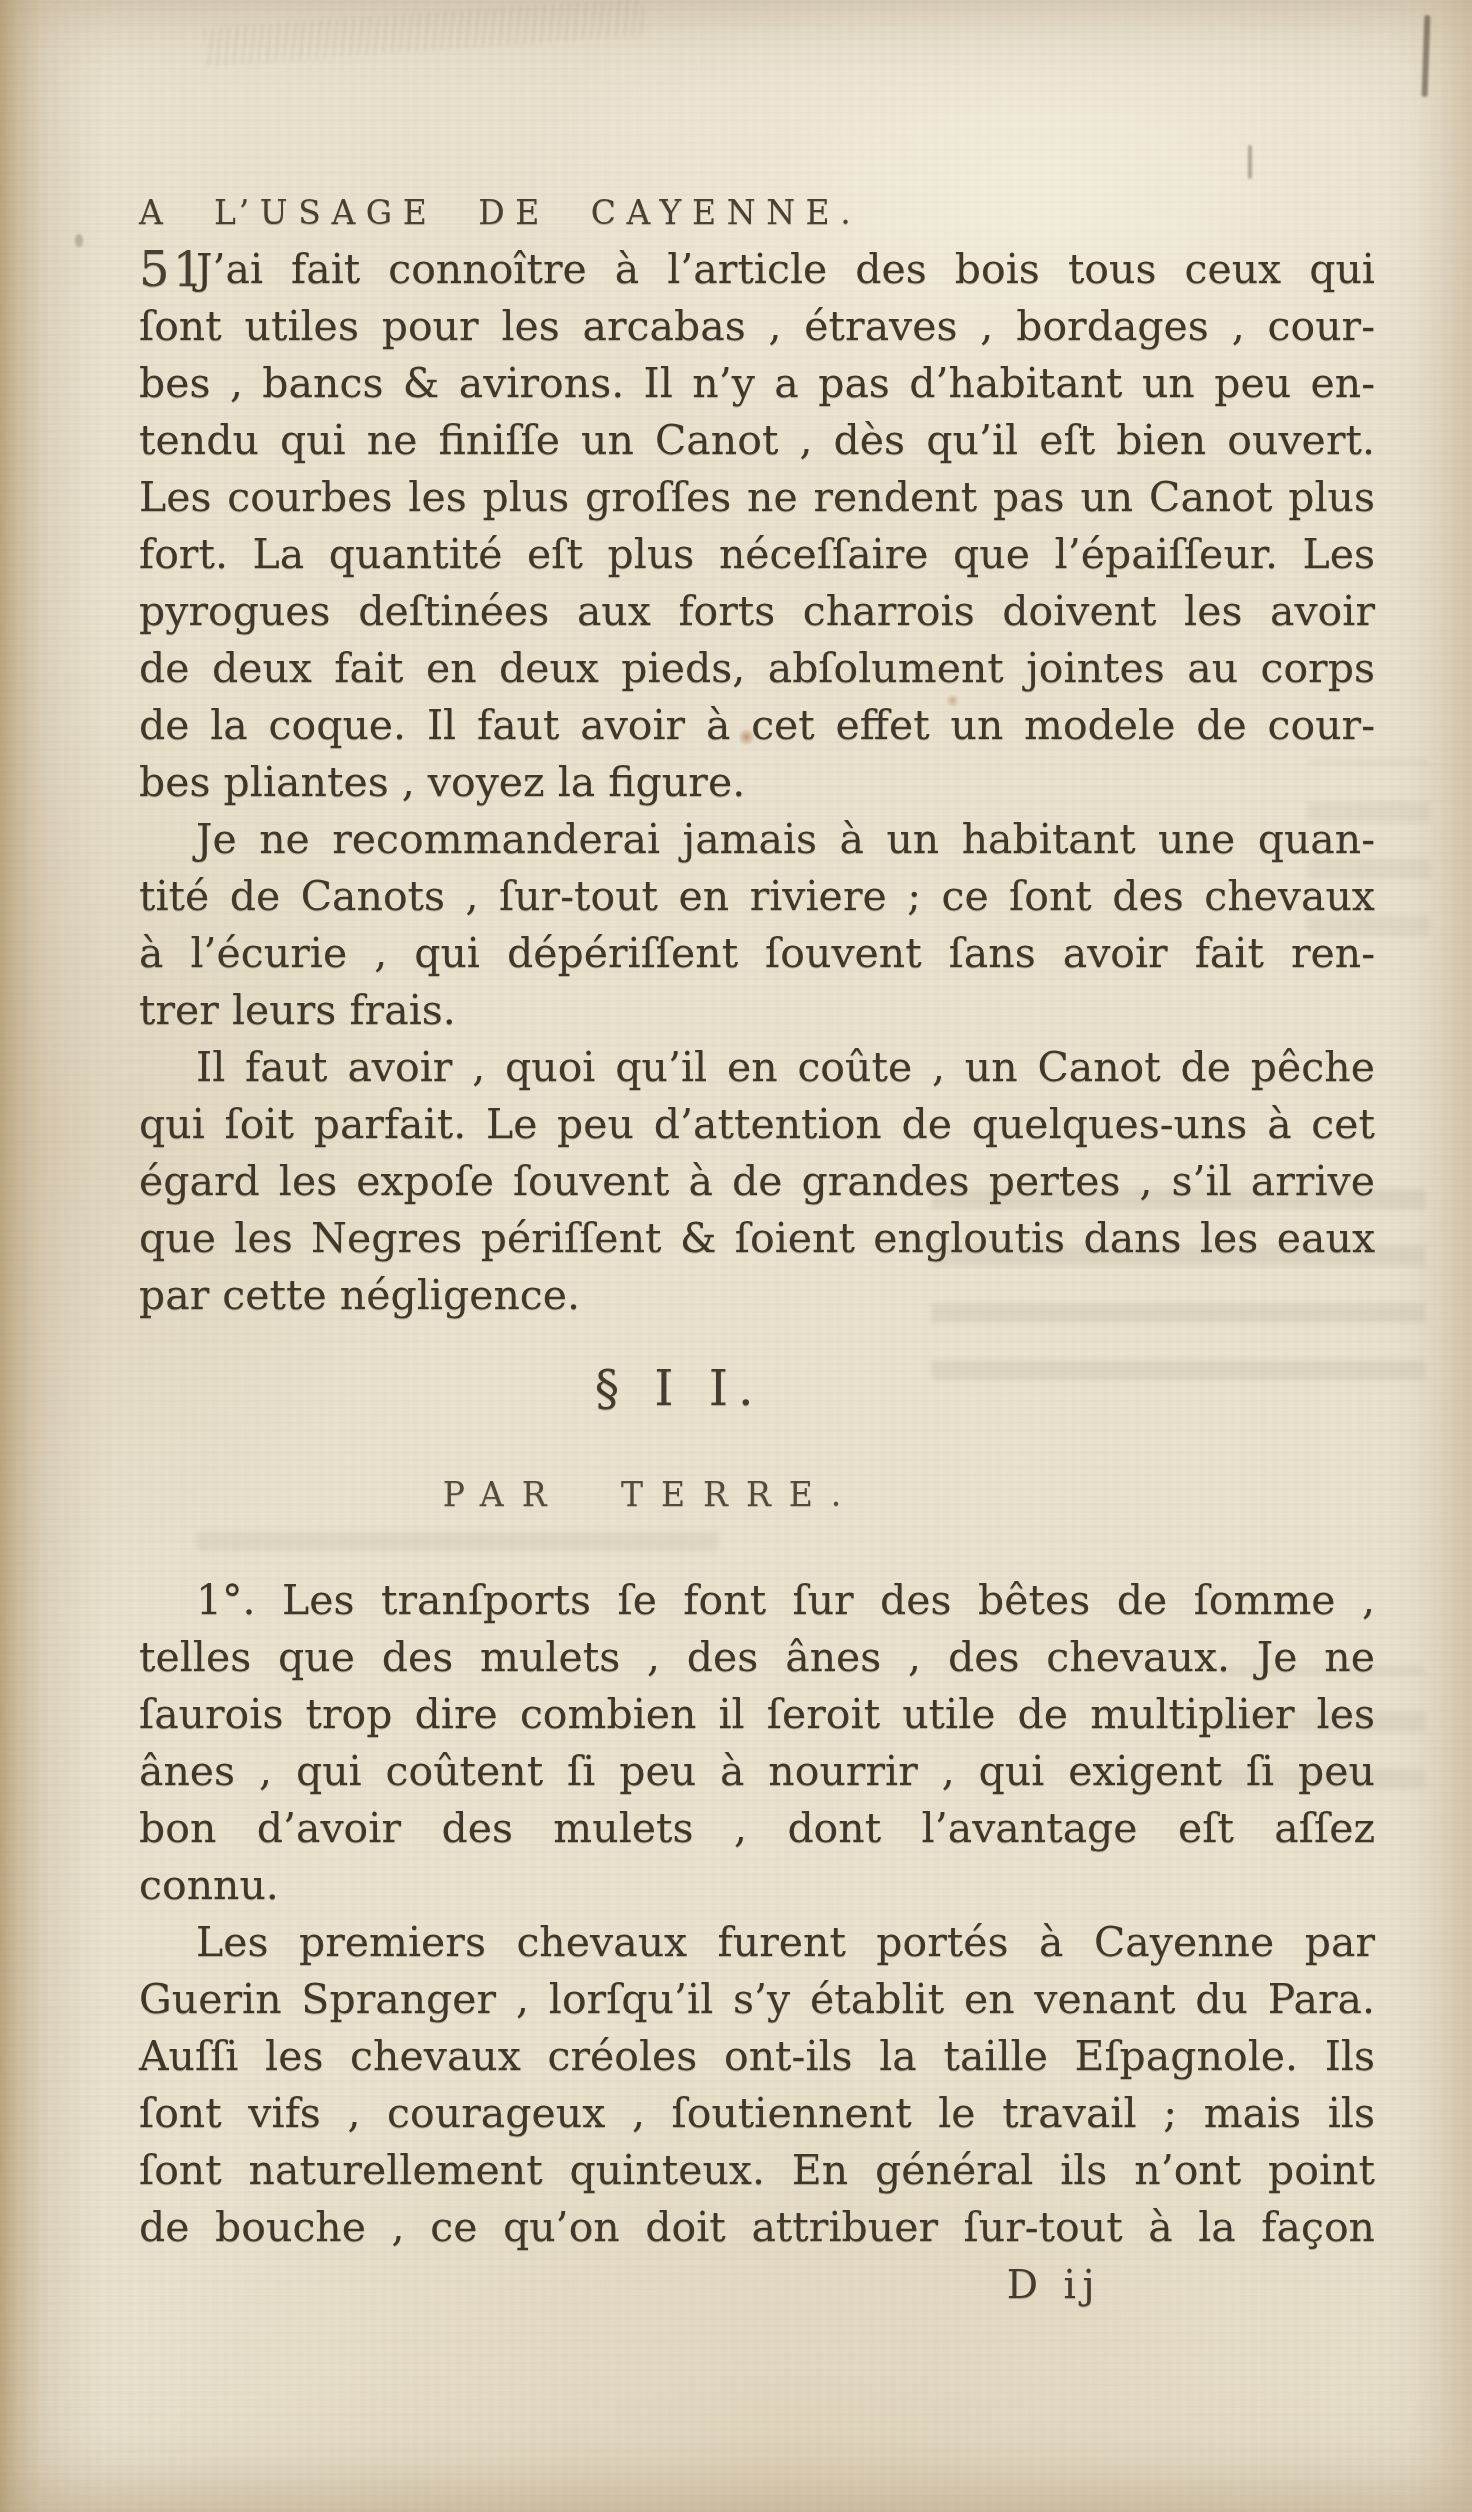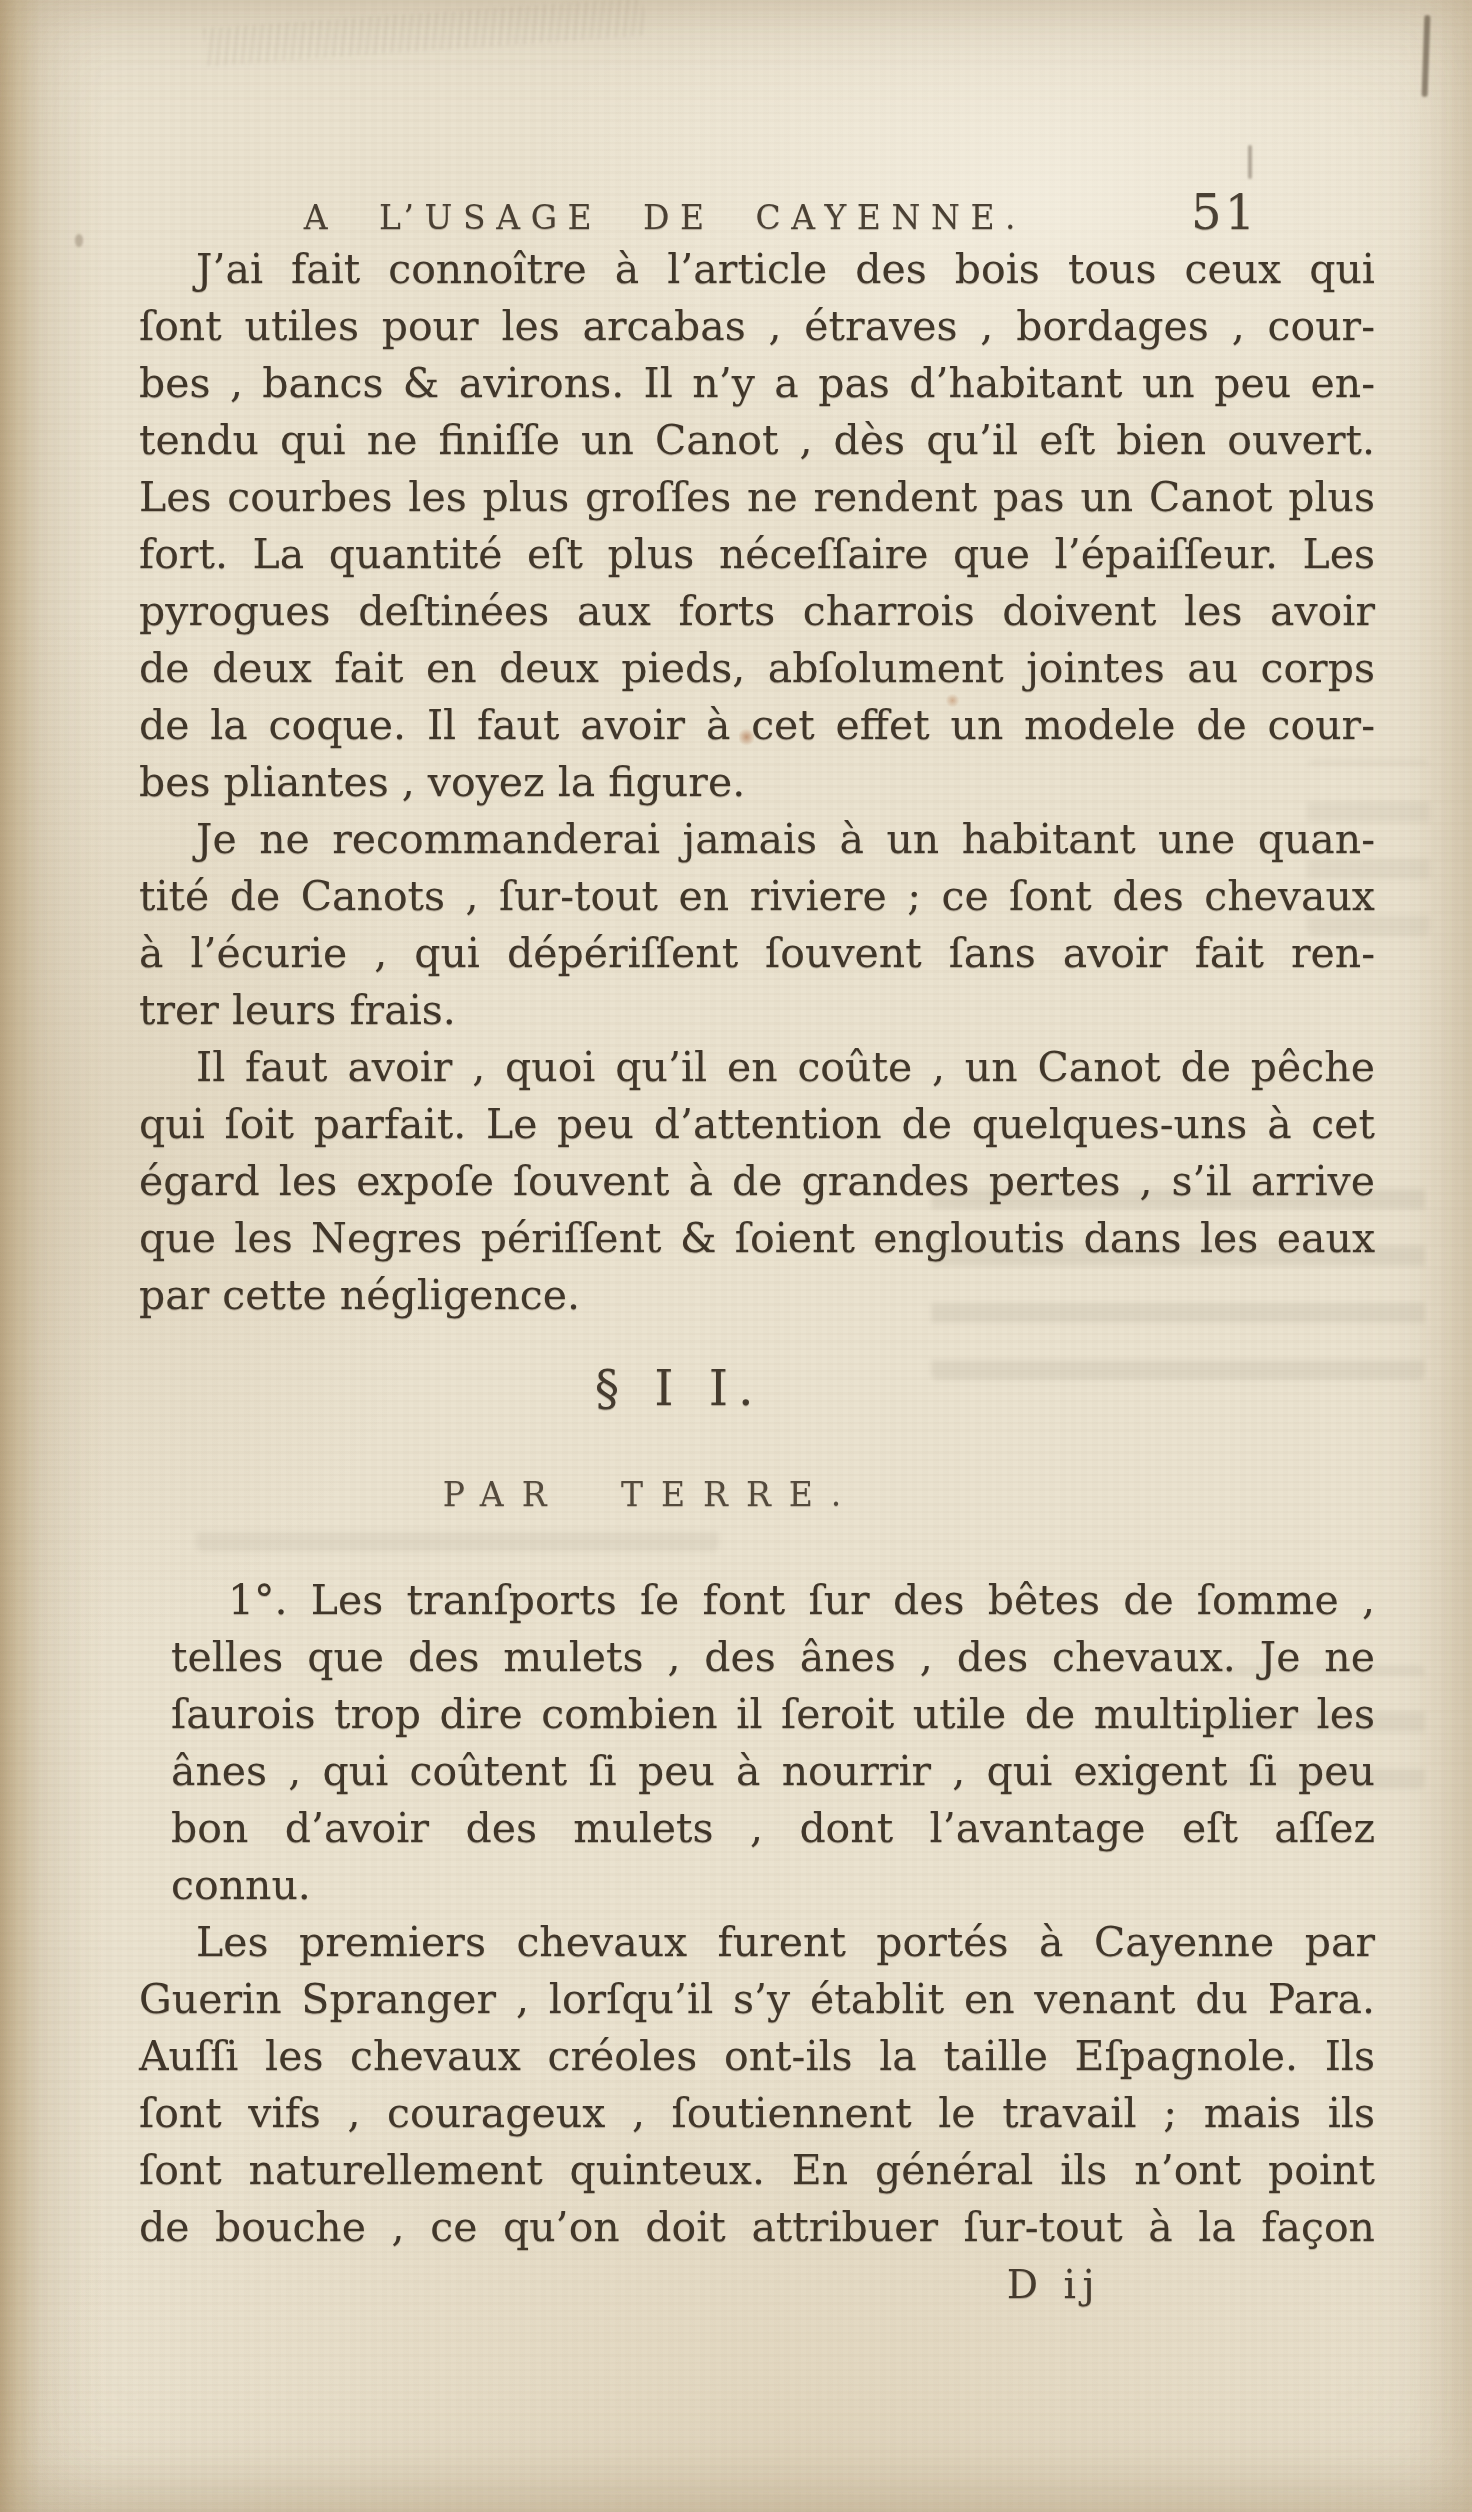--- a/index.html
+++ b/index.html
@@ -21,20 +21,21 @@
       inset 0 0 114px rgba(150,125,90,.22),
       inset 33px 0 65px rgba(170,145,105,.22),
       inset -20.4px 0 49px rgba(190,170,140,.15),
       inset 0 -24.5px 57px rgba(180,158,120,.18);
   }
   .textblock{position:absolute;left:139px;top:184px;width:1236px;}
   .running-head{
     display:flex;align-items:baseline;height:57px;line-height:57px;
     font-size:33px;letter-spacing:10.6px;word-spacing:19.6px;opacity:.88;
     text-shadow:0 0.8px 0.8px rgba(58,44,28,.35);
+    flex-direction:column;
   }
   .running-head .title{flex:1;text-align:center;white-space:nowrap;}
   .running-head .pagenum{width:184px;text-align:left;font-size:48px;letter-spacing:3.3px;}
   .para{margin:0;}
   .line{
     font-size:41px;line-height:57px;height:57px;
     text-align:justify;text-align-last:justify;
     white-space:normal;opacity:.93;
     text-shadow:0 0.8px 0.8px rgba(58,44,28,.32);
   }
@@ -45,21 +46,21 @@
     font-size:49px;letter-spacing:9.8px;text-align:center;
     position:relative;left:-78px;opacity:.9;
     text-shadow:0 0.8px 0.8px rgba(58,44,28,.35);
   }
   .subsection-heading{
     margin-top:49px;height:57px;line-height:57px;
     font-size:33px;letter-spacing:18px;word-spacing:28px;text-align:center;
     position:relative;left:-106px;opacity:.82;
     text-shadow:0 0.8px 0.8px rgba(58,44,28,.3);
   }
-  .after-heading{margin-top:49px;margin-left:32px;}
+  .after-heading{margin-top:49px;}
   .signature{
     height:57px;line-height:57px;font-size:39px;letter-spacing:6.5px;
     text-align:right;padding-right:274px;opacity:.9;
     text-shadow:0 0.8px 0.8px rgba(58,44,28,.35);
   }
   
   .artifact{position:absolute;pointer-events:none;}
   .ink-dash-topright{left:1423px;top:14.7px;width:5.7px;height:82px;background:rgba(60,45,30,.5);border-radius:3.3px;transform:rotate(2deg);filter:blur(0.8px);}
   .ink-tick-pagenum{left:1248px;top:145px;width:4.1px;height:34px;background:rgba(70,55,40,.35);border-radius:2.5px;filter:blur(0.8px);}
   .speck-left-margin{left:75px;top:234px;width:8.2px;height:13px;background:rgba(90,70,50,.28);border-radius:50%;filter:blur(0.8px);}

